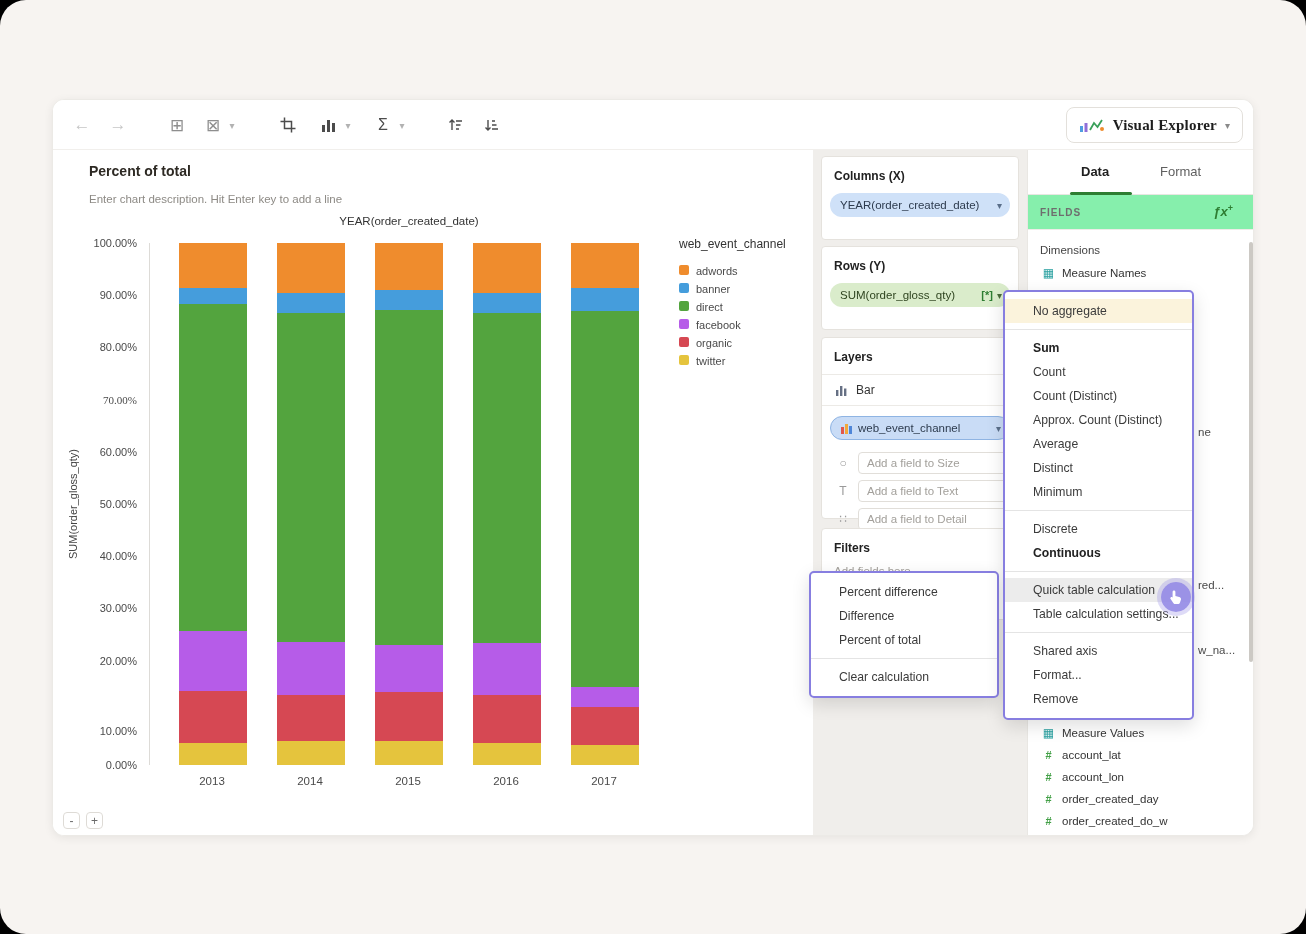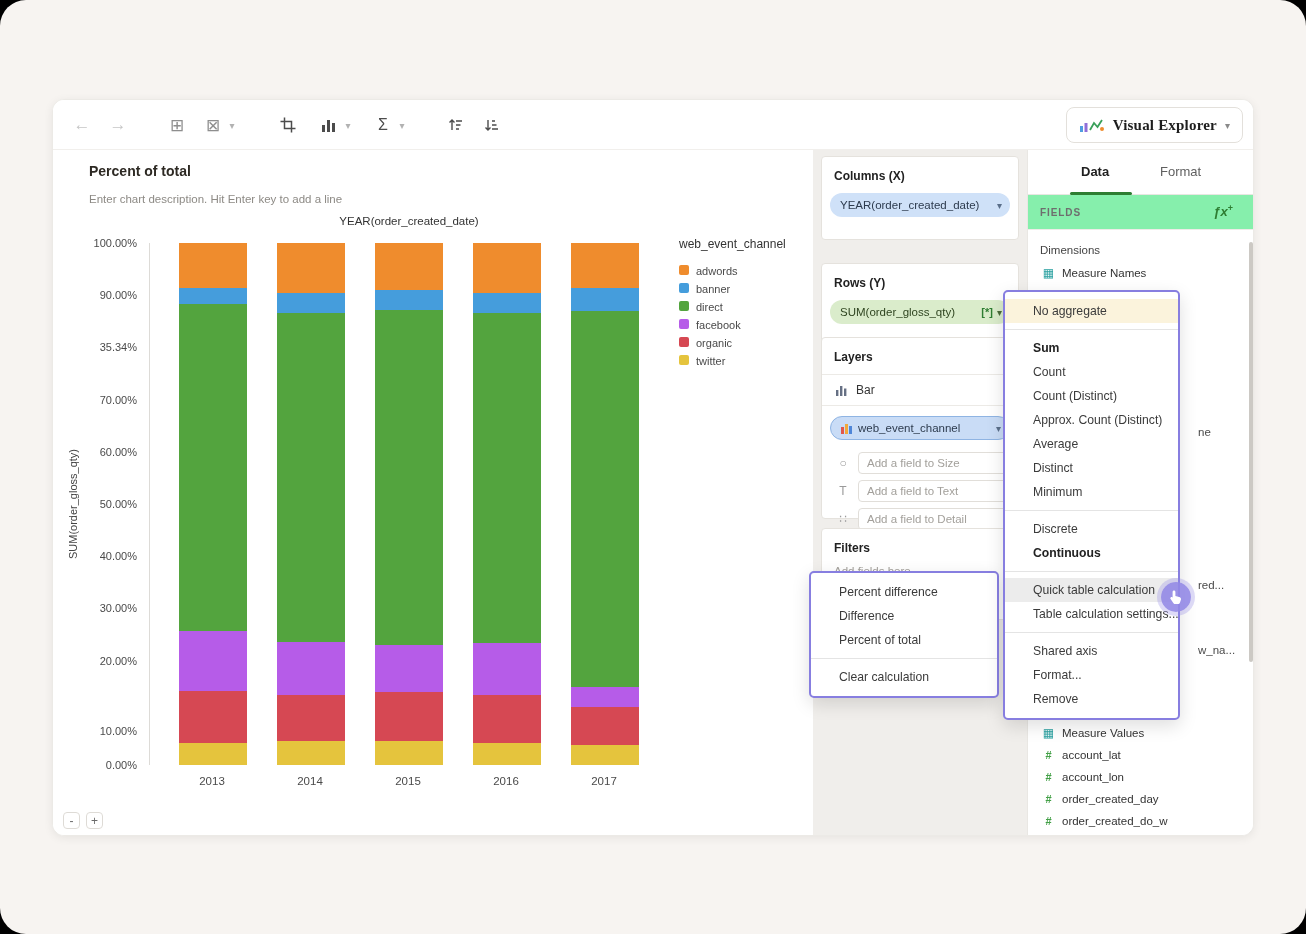--- a/index.html
+++ b/index.html
@@ -80,21 +80,21 @@
   .ficon.number{color:#43a047;font-weight:700}
   .flab{font-size:11.5px;color:#333;white-space:nowrap}
   .dim-list{position:absolute;left:0;top:112px;width:100%}
   .measure-list{position:absolute;left:0;top:572px;width:100%}
   .frag{position:absolute;left:170px;font-size:11.5px;color:#4a4a4a;white-space:nowrap}
   .vscroll{position:absolute;left:221px;top:92px;width:4px;height:420px;background:#ccc9c4;border-radius:2px}
 
   
   .menu{position:absolute;background:#fff;border:2px solid #877ee0;border-radius:5px;
         box-shadow:0 6px 18px rgba(0,0,0,.13);padding:7px 0}
-  .menu-agg{left:950px;top:190px;width:177px;z-index:6}
+  .menu-agg{left:950px;top:190px;width:191px;z-index:6}
   .menu-calc{left:756px;top:471px;width:190px;z-index:5}
   .mi{height:24px;line-height:24px;padding:0 10px 0 28px;font-size:12.2px;color:#3b3b3b;white-space:nowrap;cursor:default}
   .mi.bold{font-weight:700;color:#222}
   .mi.cream{background:#fbf3dc}
   .mi.hl{background:#ececec}
   .mdiv{border-top:1px solid #e4e4e4;margin:6px 0}
 
   
   .cursor{position:absolute;left:1108px;top:482px;width:30px;height:30px;border-radius:50%;
           background:rgba(146,136,230,.9);box-shadow:0 0 0 4px rgba(146,136,230,.3);z-index:8;
@@ -174,22 +174,22 @@
       <div class="plot-title">YEAR(order_created_date)</div>
       <div class="y-axis-label">SUM(order_gloss_qty)</div>
       <div class="y-axis">
           <div class="ytick" style="bottom: -7px;">0.00%</div>
           <div class="ytick" style="bottom: 27px;">10.00%</div>
           <div class="ytick" style="bottom: 97.4px; margin-top: 32px;">20.00%</div>
           <div class="ytick" style="bottom: 149.6px;">30.00%</div>
           <div class="ytick" style="bottom: 201.8px;">40.00%</div>
           <div class="ytick" style="bottom: 254px;">50.00%</div>
           <div class="ytick" style="bottom: 306.2px;">60.00%</div>
-          <div class="ytick" style="bottom: 358.4px;">70.00%</div>
-          <div class="ytick" style="bottom: 410.6px;">35.34%</div>
+          <div class="ytick" style="bottom: 358.4px; font-family: Liberation Serif, serif;">70.00%</div>
+          <div class="ytick" style="bottom: 410.6px;">80.00%</div>
           <div class="ytick" style="bottom: 462.8px;">90.00%</div>
           <div class="ytick" style="bottom: 515px;">100.00%</div>
         </div>
       <div class="plot-area">
           <div class="bar" style="left: 29px;">
             <div class="seg" style="height: 21.924px; background: rgb(229, 196, 61);"></div>
             <div class="seg" style="height: 52.2px; background: rgb(214, 72, 83);"></div>
             <div class="seg" style="height: 59.508px; background: rgb(182, 92, 232);"></div>
             <div class="seg" style="height: 327.294px; background: rgb(83, 164, 62);"></div>
             <div class="seg" style="height: 16.182px; background: rgb(69, 157, 220);"></div>
@@ -271,21 +271,21 @@
     <div class="shelf-pane">
 
       <div class="card" style="top:6px;height:84px">
         <div class="card-h">Columns (X)</div>
         <div class="pill pill-blue">
           <span class="ptext">YEAR(order_created_date)</span>
           <span class="caret">▾</span>
         </div>
       </div>
 
-      <div class="card" style="top:113px;height:84px">
+      <div class="card" style="top:96px;height:84px">
         <div class="card-h">Rows (Y)</div>
         <div class="pill pill-green">
           <span class="ptext">SUM(order_gloss_qty)</span>
           <span class="suffix">[*]</span>
           <span class="caret" style="color:#4a6a3a">▾</span>
         </div>
       </div>
 
       <div class="card" style="top:187px;height:182px">
         <div class="card-h">Layers</div>

